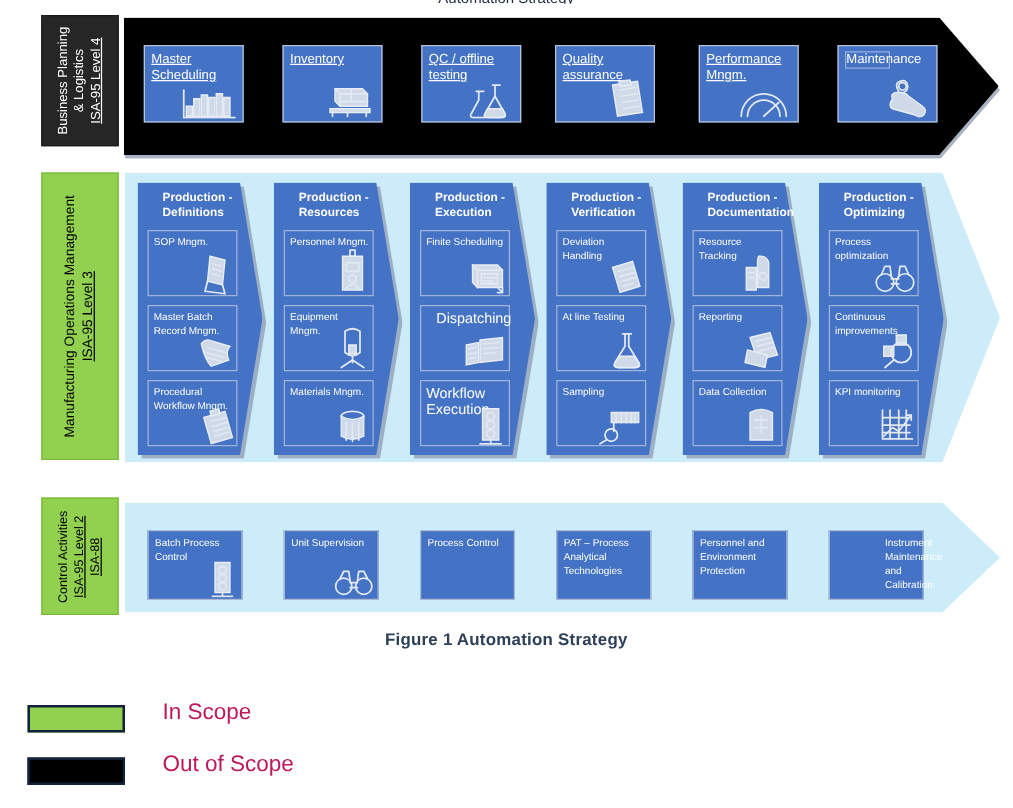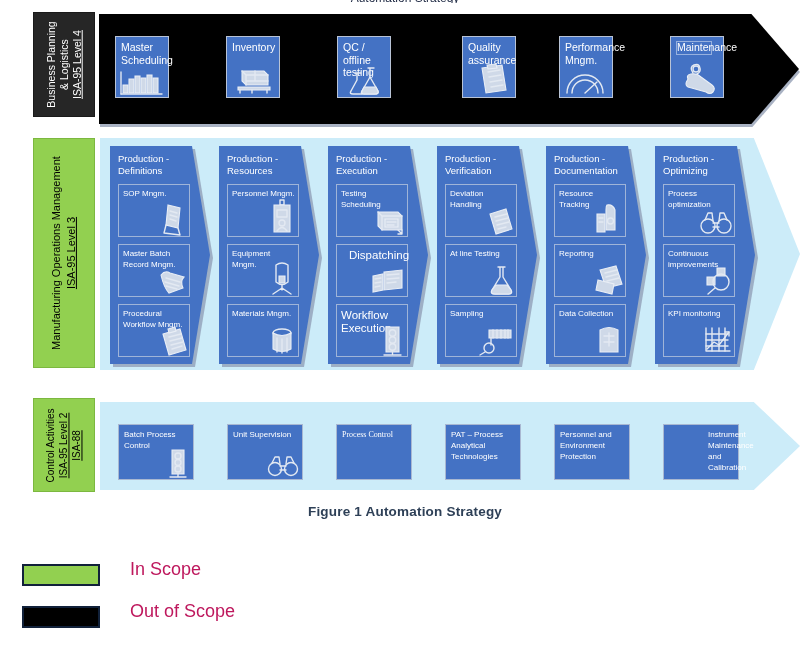--- a/index.html
+++ b/index.html
@@ -42,25 +42,26 @@
     position:absolute;left:100px;top:5px;width:700px;height:110px;
     background:#9aa4b8;opacity:.85;
     -webkit-clip-path:polygon(0 0,93.2% 0,100% 50%,93.2% 100%,0 100%);
     clip-path:polygon(0 0,93.2% 0,100% 50%,93.2% 100%,0 100%);
     z-index:0;
   }
   .band-black-inner{position:relative;z-index:2;height:100%;}
 
   .l4-tiles{position:absolute;left:0;top:0;width:700px;height:110px;}
   .tile-l4{
-    position:absolute;top:22px;width:54px;height:62px;
+    position:absolute;top:22px;width:80px;height:62px;
     background:#4472C4;border:1px solid #b9c4d6;
     color:#ffffff;font-size:10.5px;line-height:12.5px;
     padding:4px 4px 0 5px;box-sizing:border-box;
     overflow:visible;
+    text-decoration:underline;
   }
   .tile-l4 .ic{position:absolute;right:3px;bottom:2px;}
 
   
   .row2{position:absolute;left:0;top:138px;width:810px;height:240px;}
   .lbl-l3{
     position:absolute;left:33px;top:0px;width:60px;height:228px;
     background:#92D050;border:1px solid #7cb83f;
     display:flex;align-items:center;justify-content:center;
   }
@@ -88,22 +89,22 @@
     clip-path:polygon(0 0,82% 0,100% 50%,82% 100%,0 100%);
   }
   .chev .body{
     position:absolute;left:0;top:0;width:100px;height:218px;
     background:#4472C4;
     -webkit-clip-path:polygon(0 0,82% 0,100% 50%,82% 100%,0 100%);
     clip-path:polygon(0 0,82% 0,100% 50%,82% 100%,0 100%);
   }
   .chev .inner{position:absolute;left:0;top:0;width:100px;height:218px;}
   .chev .hdr{
-    position:absolute;left:8px;top:7px;width:74px;
-    color:#ffffff;font-size:9.5px;font-weight:normal;line-height:12px;
+    position:absolute;left:20px;top:7px;width:74px;
+    color:#ffffff;font-size:9.5px;font-weight:bold;line-height:12px;
   }
   .sub{
     position:absolute;left:8px;width:72px;height:53px;
     background:#4472C4;border:1px solid #9fb4d8;
     color:#ffffff;font-size:8px;line-height:10.5px;
     padding:4px 3px 0 4px;box-sizing:border-box;
     overflow:visible;
   }
   .sub.big{font-size:11.5px;line-height:13px;}
   .sub .ic{position:absolute;right:1px;bottom:0px;}
@@ -210,21 +211,21 @@
           <span>QC / offline testing</span>
           <span class="ic">
             <svg width="40" height="30" viewBox="0 0 40 30">
               <path class="gl" d="M21 3 L27 3 M23 3 L23 12 L31 26 Q32 29 28 29 L17 29 Q13 29 15 26 L23 12"></path>
               <path class="gl" d="M8 8 L14 8 M10 8 L10 15 L4 26 Q2 29 6 29 L15 29"></path>
               <path class="glf" d="M17 22 L29 22 L31 26 Q32 29 28 29 L17 29 Q14 29 15 26 Z"></path>
             </svg>
           </span>
         </div>
 
-        <div class="tile-l4" style="left:363px;">
+        <div class="tile-l4" style="left:345px;">
           <span>Quality assurance</span>
           <span class="ic">
             <svg width="40" height="32" viewBox="0 0 40 32">
               <path class="glf" d="M10 5 L30 2 L34 27 L14 30 Z"></path>
               <path class="gl" d="M16 9 L28 7 M17 14 L29 12 M18 19 L30 17 M19 24 L31 22"></path>
               <path class="glf" d="M15 2 L24 1 L25 5 L16 6 Z"></path>
             </svg>
           </span>
         </div>
 
@@ -342,21 +343,21 @@
       </div>
     </div>
   </div>
 
   <div class="chev" style="left:328px;">
     <div class="shadow"></div>
       <div class="body"></div>
     <div class="inner">
       <div class="hdr">Production - Execution</div>
       <div class="sub" style="top:38px;">
-        <span>Testing Scheduling</span>
+        <span>Finite Scheduling</span>
         <span class="ic">
           <svg width="34" height="30" viewBox="0 0 34 30">
             <path class="glf" d="M6 6 L26 6 L30 10 L30 24 L10 24 L6 20 Z"></path>
             <path class="gl" d="M6 6 L10 10 L30 10 M10 10 L10 24"></path>
             <path class="glf" d="M13 13 L26 13 L26 21 L13 21 Z"></path>
             <path class="gl" d="M15 16 L24 16 M15 19 L22 19"></path>
             <path class="gl" d="M26 24 L30 28 M26 28 L30 28 L30 24"></path>
           </svg>
         </span>
       </div>
@@ -533,21 +534,21 @@
       <span class="ic">
         <svg width="34" height="24" viewBox="0 0 34 24">
           <circle class="gl" cx="9" cy="15" r="6.5"></circle>
           <circle class="gl" cx="25" cy="15" r="6.5"></circle>
           <path class="gl" d="M6 9 L9 3 L13 3 L14 10 M20 10 L21 3 L25 3 L28 9"></path>
           <path class="gl" d="M14 12 L20 12 M14 16 L20 16"></path>
         </svg>
       </span>
     </div>
 
-    <div class="tile-l2" style="left:236px;font-family:Liberation Serif, serif;">
+    <div class="tile-l2" style="left:236px;">
       <span>Process Control</span>
     </div>
 
     <div class="tile-l2" style="left:345px;">
       <span>PAT – Process Analytical Technologies</span>
     </div>
 
     <div class="tile-l2" style="left:454px;">
       <span>Personnel and Environment Protection</span>
     </div>

